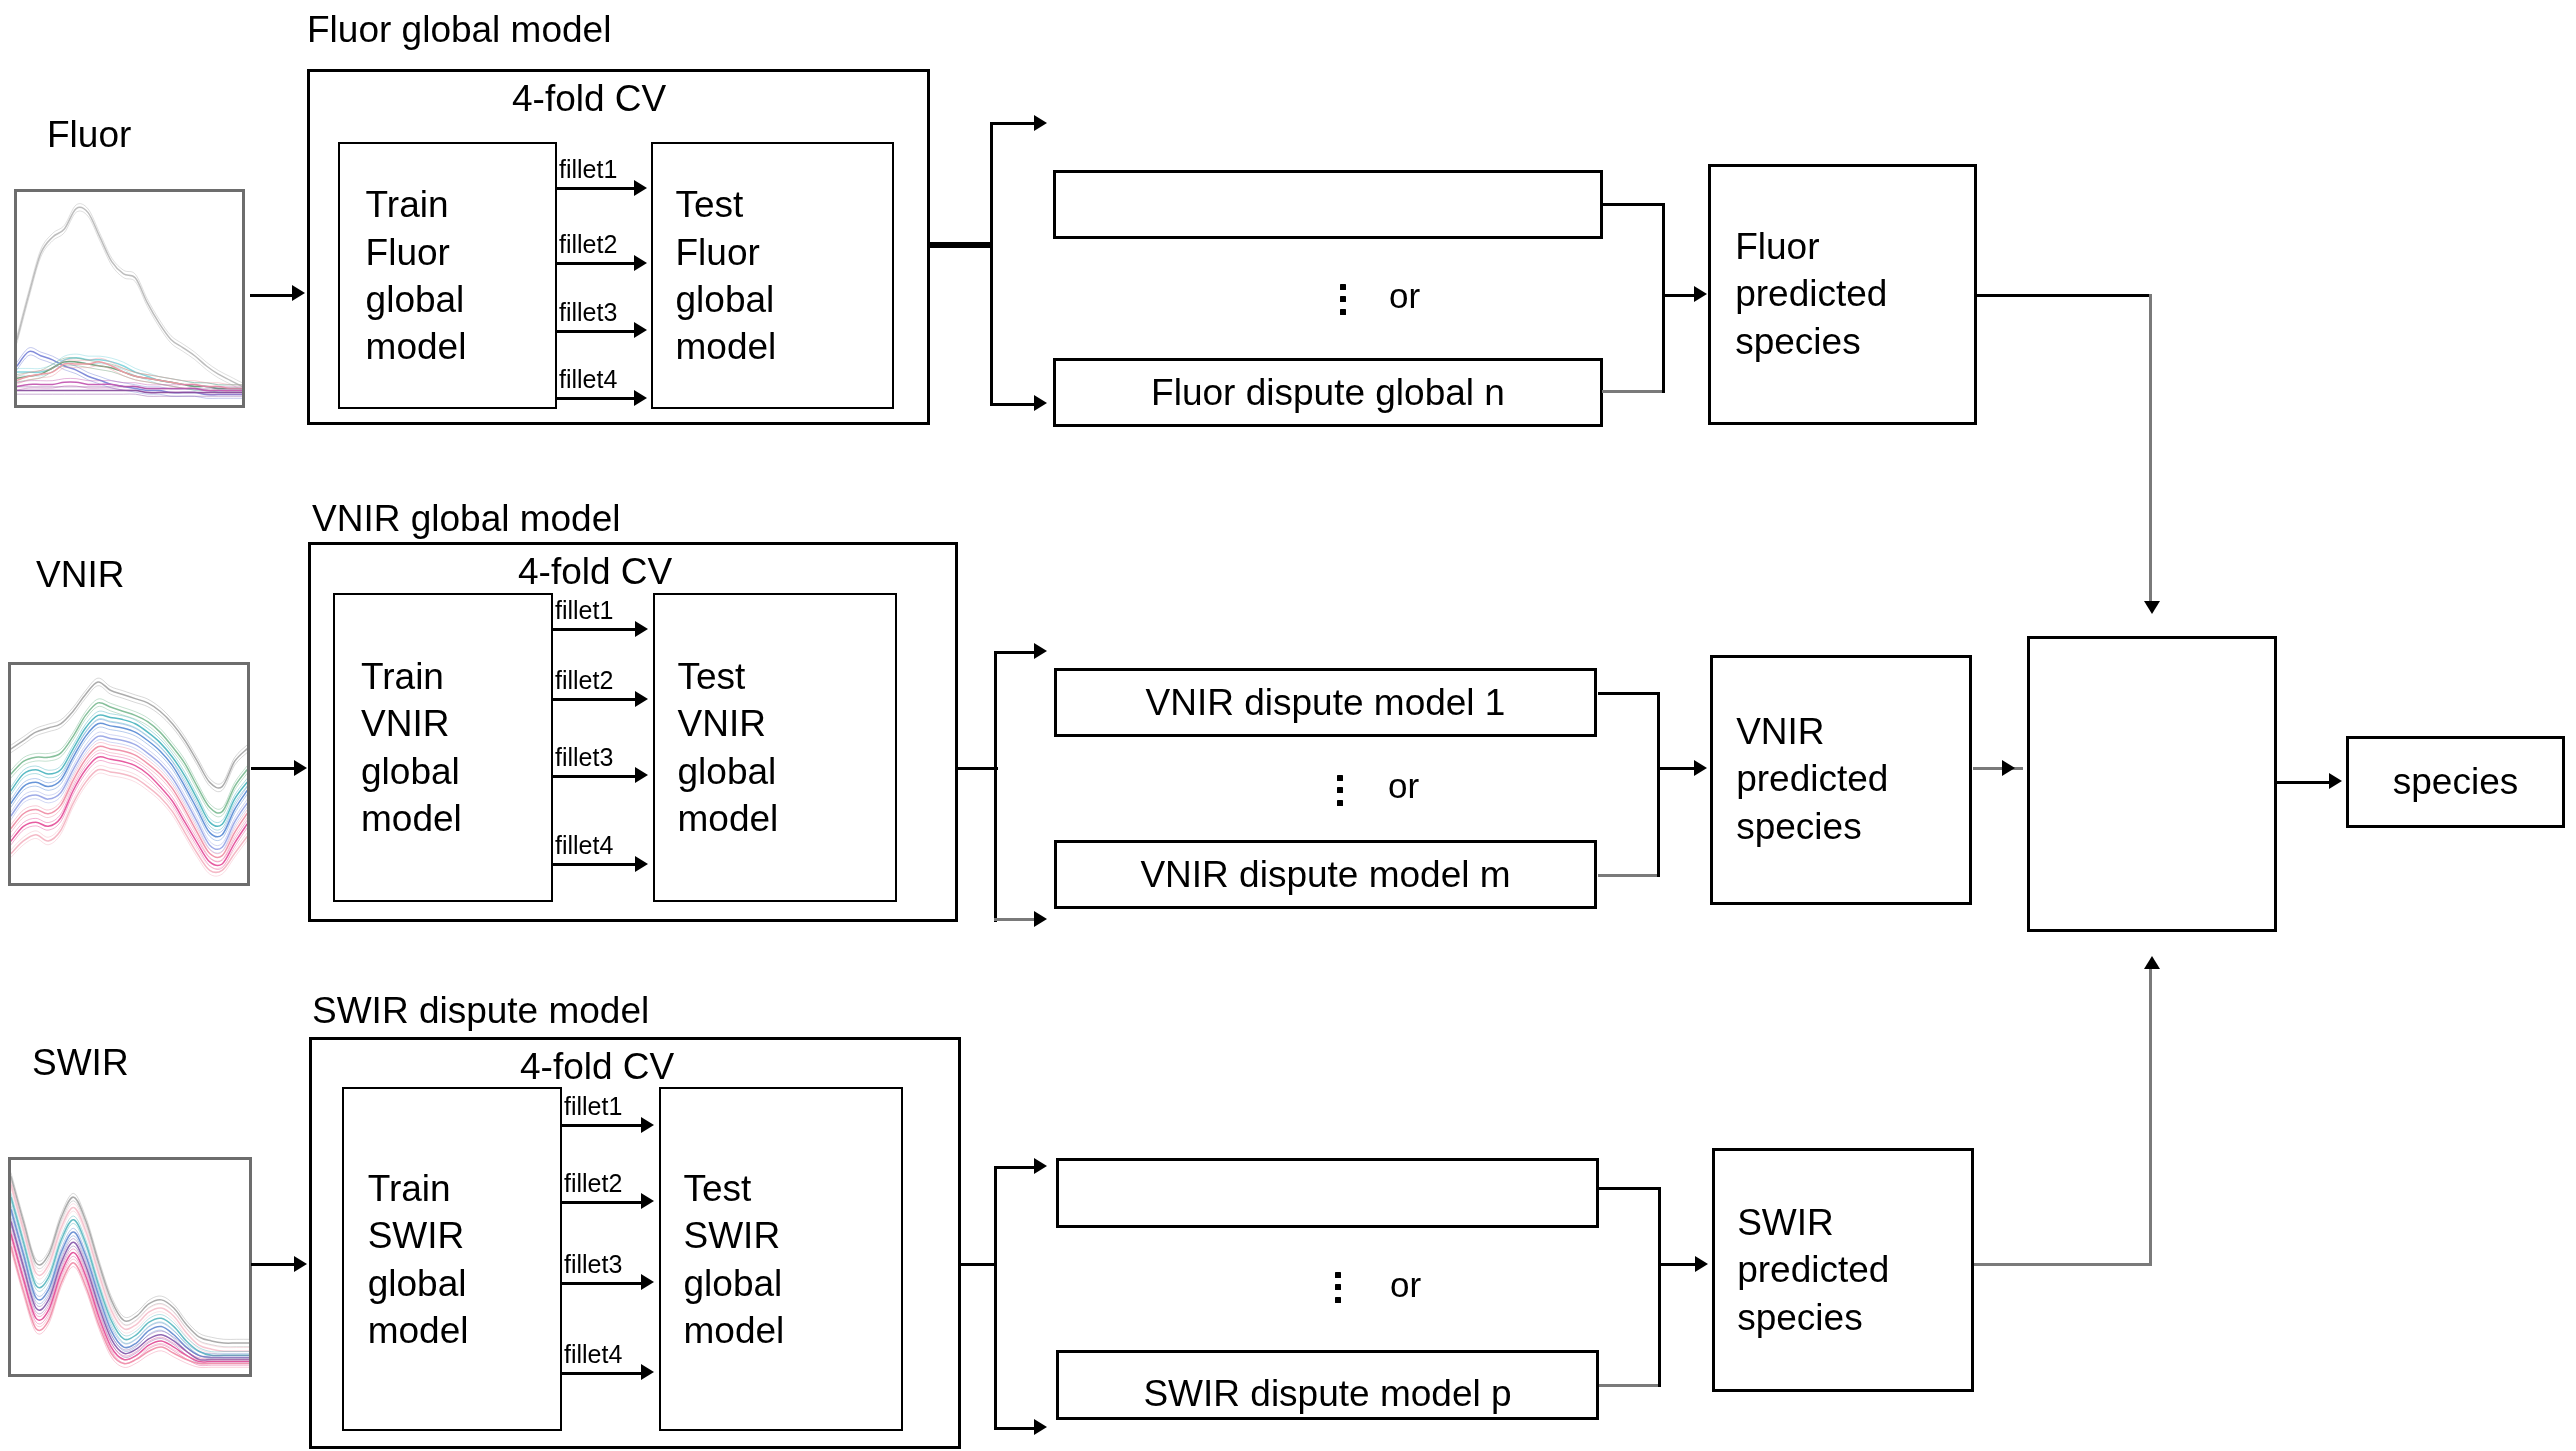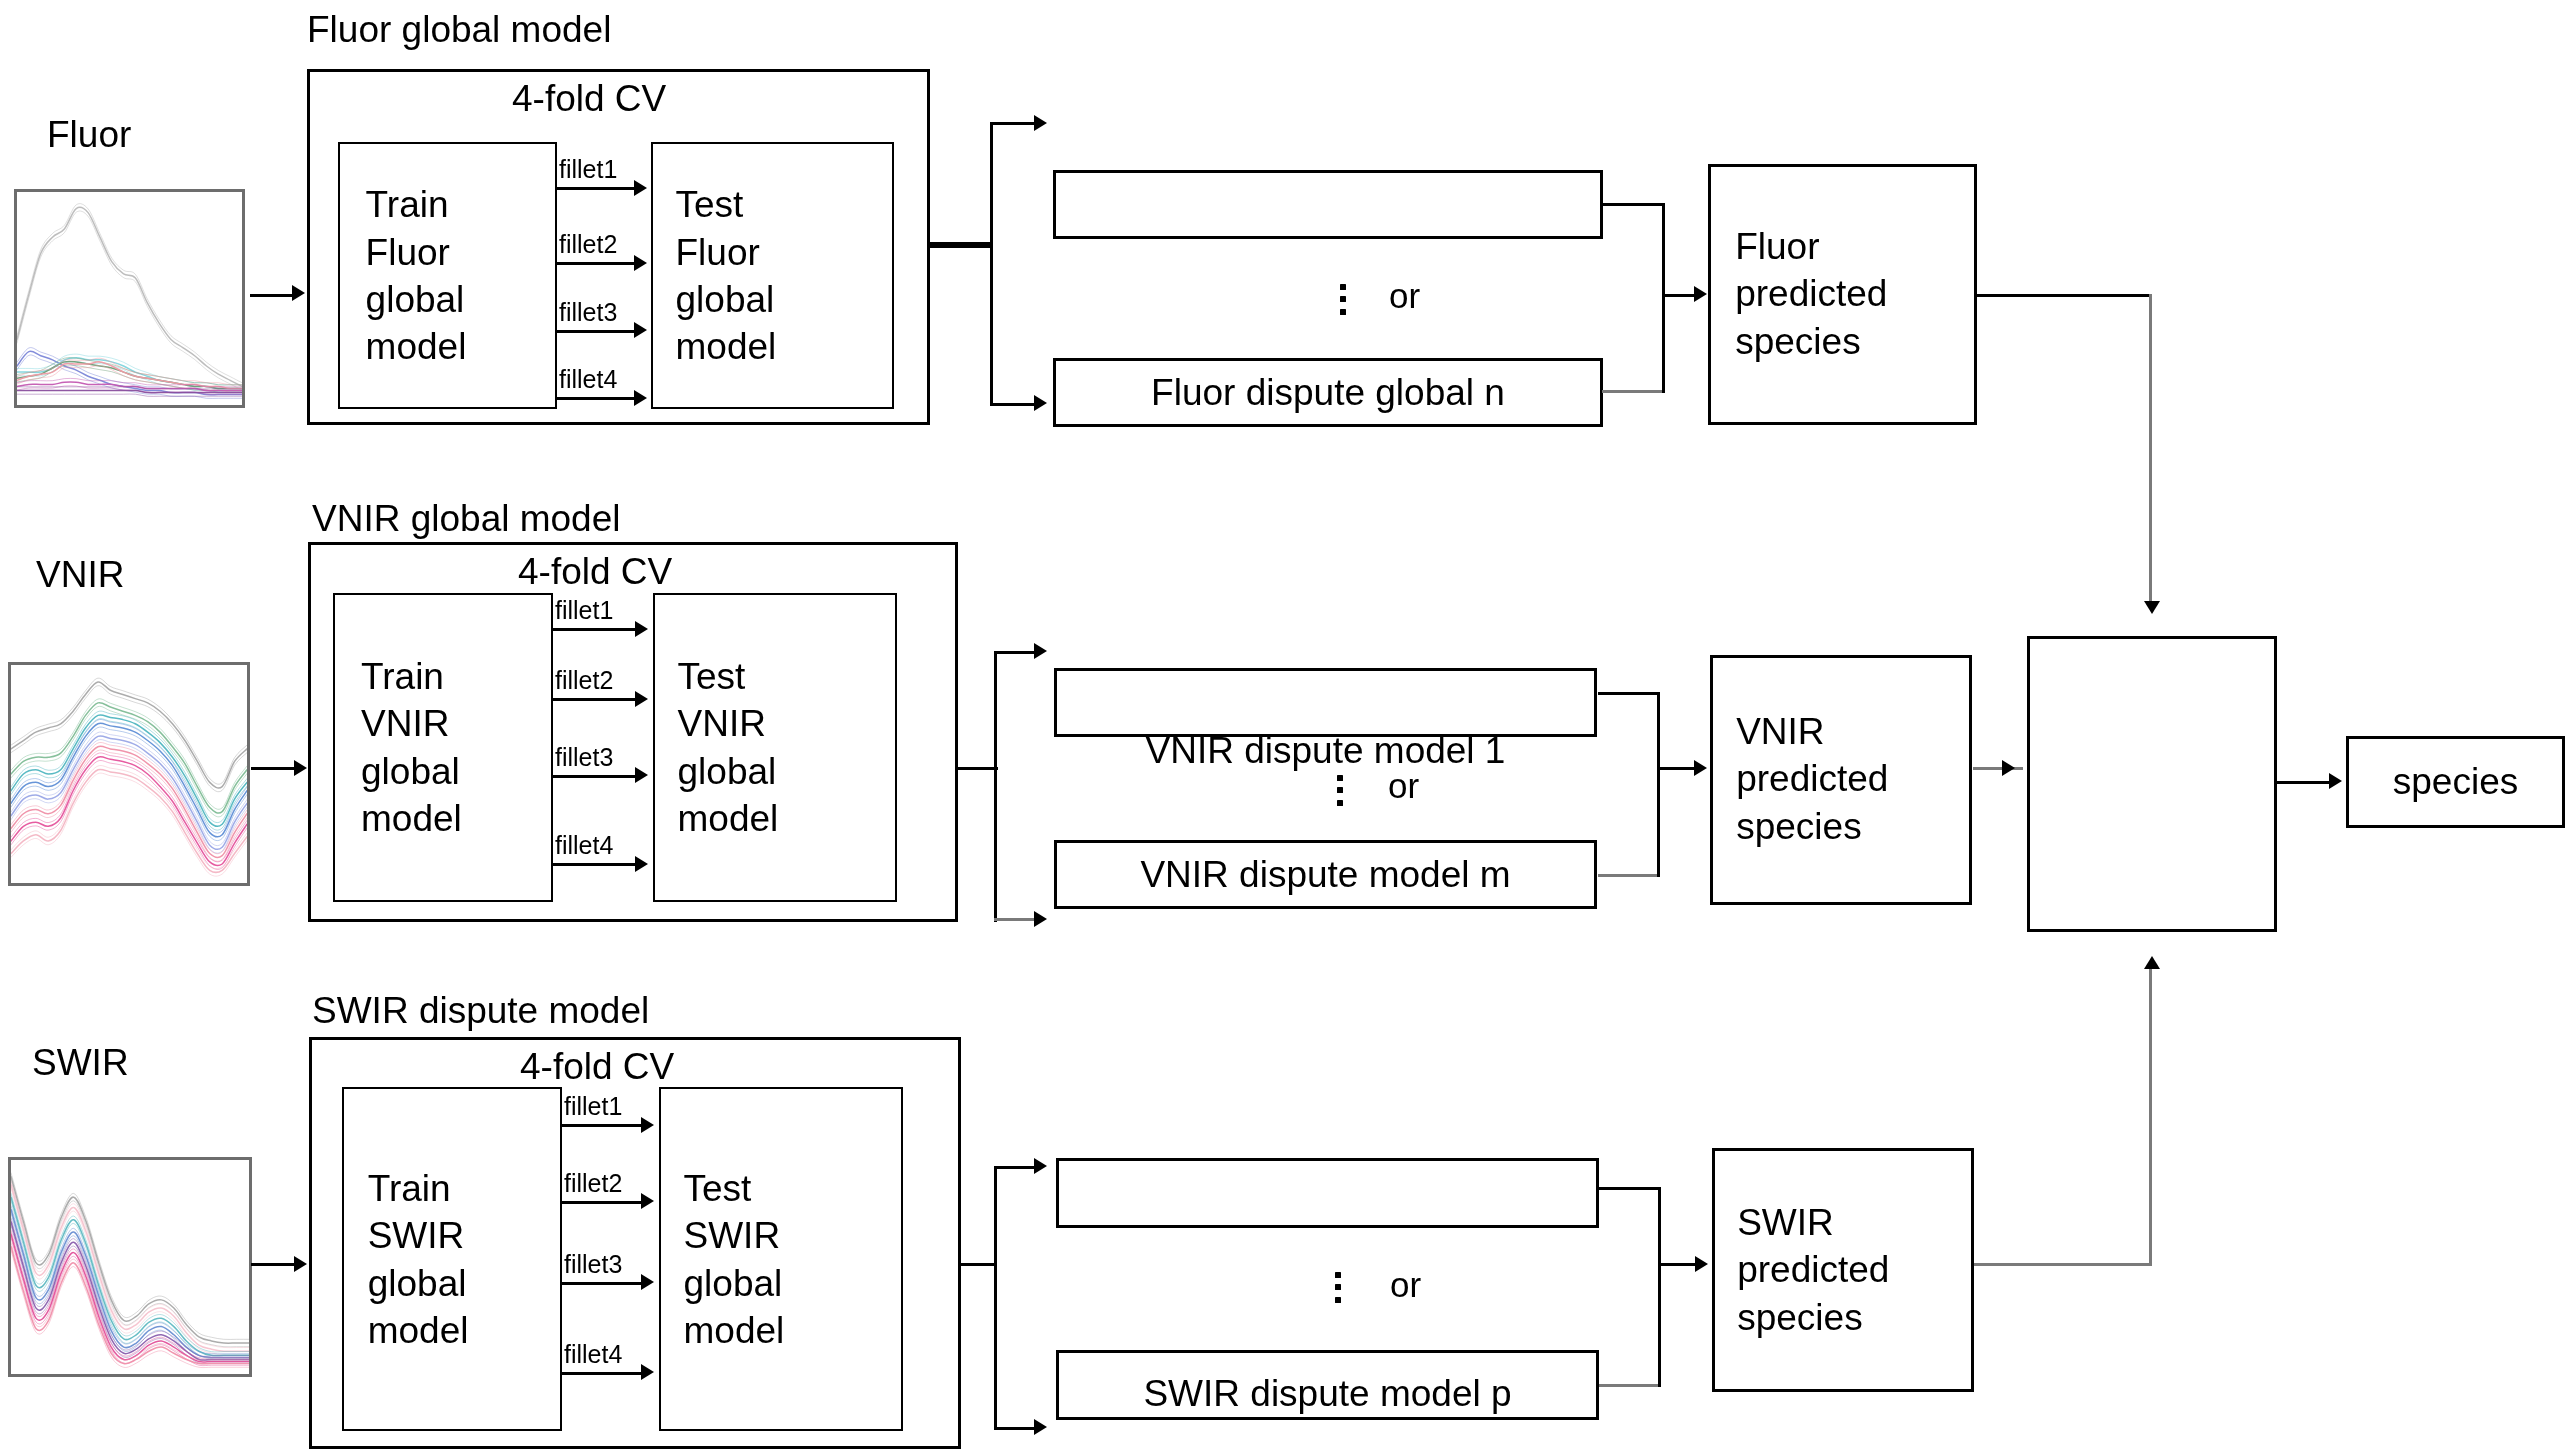--- a/index.html
+++ b/index.html
@@ -220,21 +220,21 @@
   <div class="lbl fillet" style="left:555px;top:833px;">fillet4</div>
 
   <div class="hline" style="left:958px;top:767px;width:40px;"></div>
   <div class="vline" style="left:994px;top:653px;height:269px;"></div>
   <div class="hline" style="left:994px;top:651px;width:42px;"></div>
   <div class="arrowR" style="left:1034px;top:643px;"></div>
   <div class="hline g" style="left:994px;top:918px;width:42px;"></div>
   <div class="arrowR" style="left:1034px;top:911px;"></div>
 
   <div class="box" style="left:1054px;top:668px;width:543px;height:69px;"></div>
-  <div class="center-txt" style="left:1054px;top:668px;width:543px;height:69px;margin-top:48px;">VNIR dispute model 1</div>
+  <div class="center-txt" style="left:1054px;top:668px;width:543px;height:69px;">VNIR dispute model 1</div>
 
   <div class="box" style="left:1054px;top:840px;width:543px;height:69px;"></div>
   <div class="center-txt" style="left:1054px;top:840px;width:543px;height:69px;">VNIR dispute model m</div>
 
   <div class="ellipsis" style="left:1337px;top:775px;">
       <i></i>
       <i></i>
       <i></i>
     </div>
   <div class="lbl small" style="left:1388px;top:768px;">or</div>

